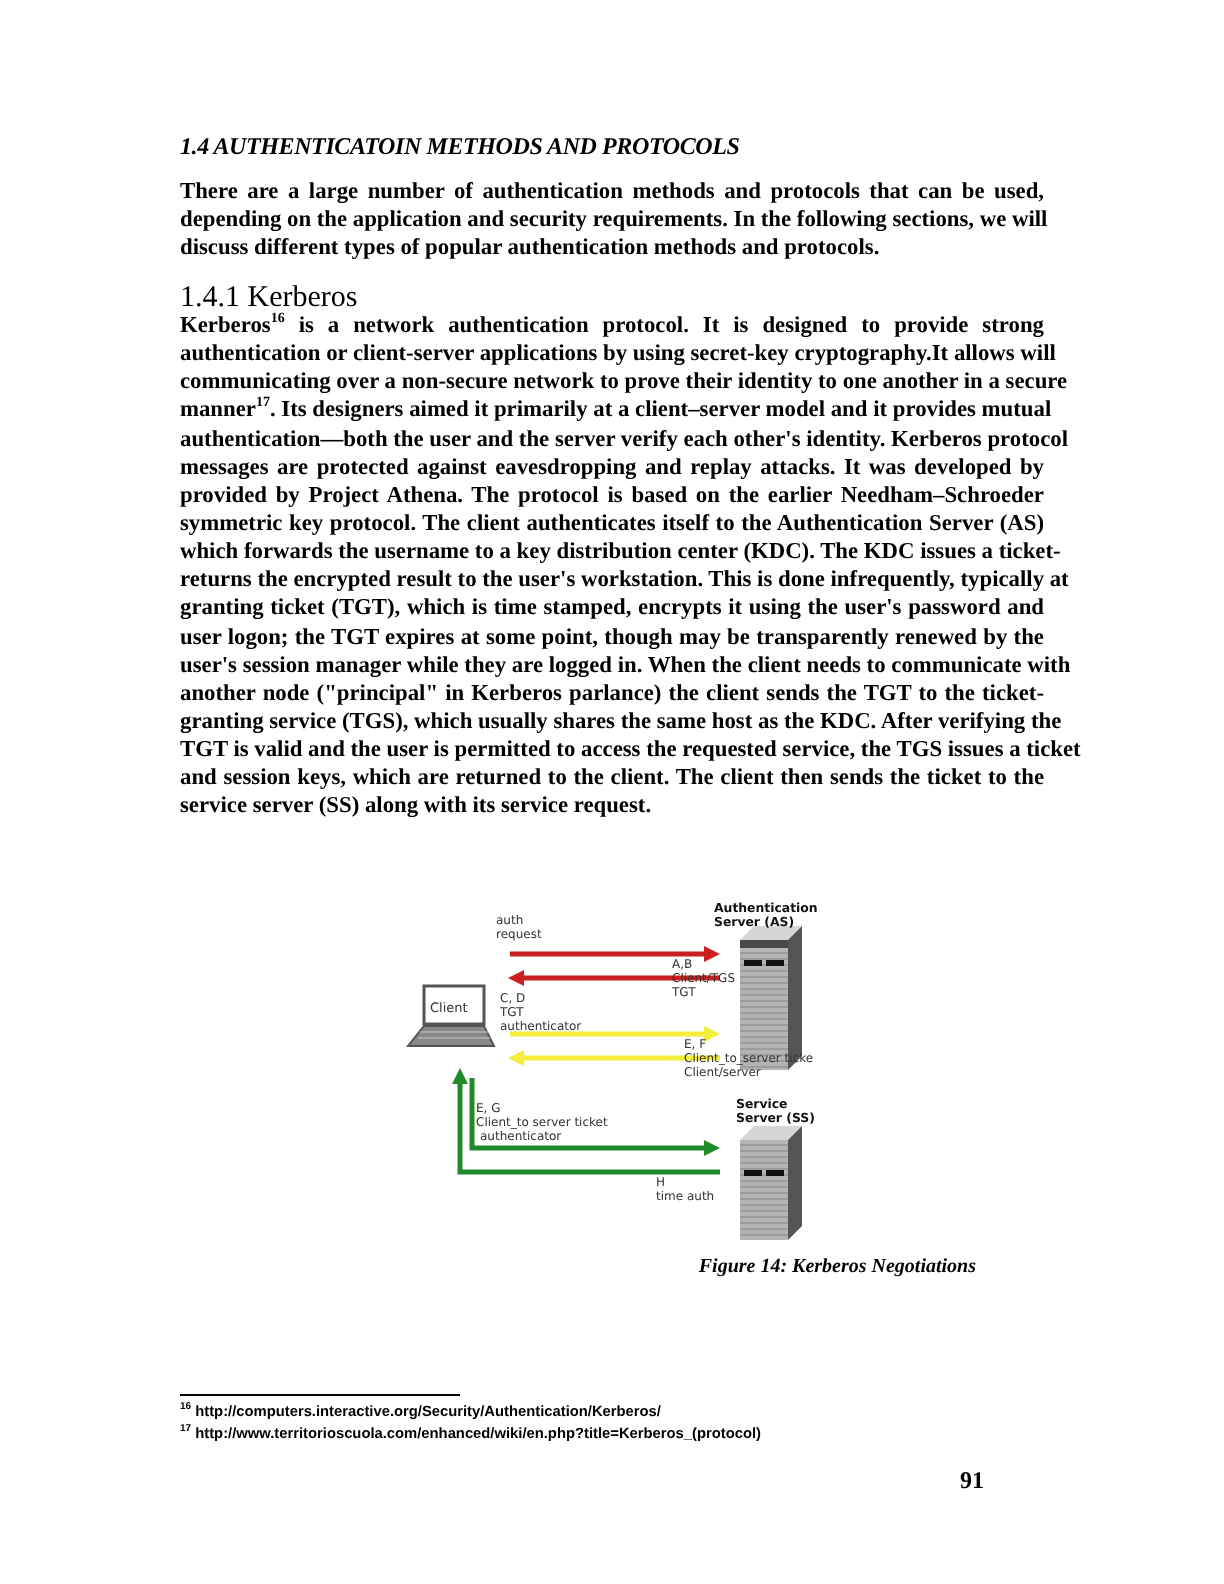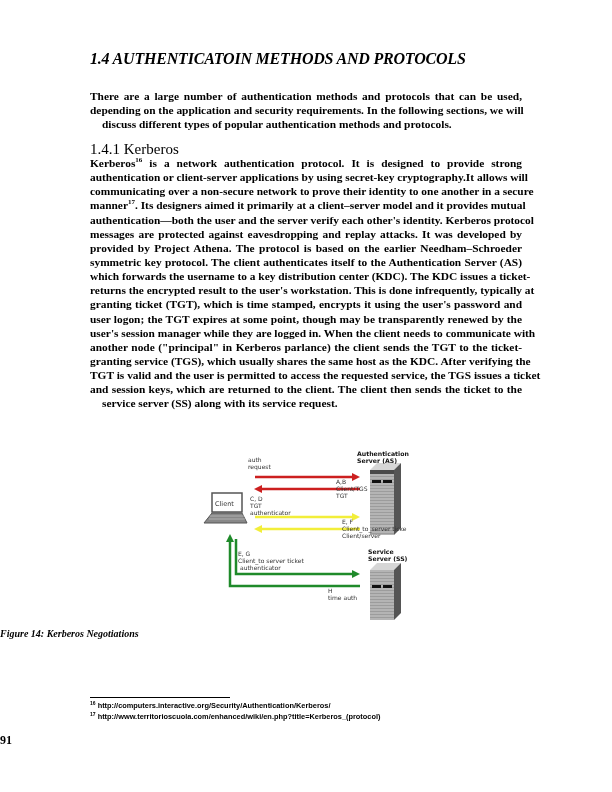--- a/index.html
+++ b/index.html
@@ -1,28 +1,28 @@
 <!DOCTYPE html>
 <html><head>
 <meta charset="utf-8">
 <style>
   html, body { margin:0; padding:0; background:#ffffff; }
   body { width:612px; height:792px; position:relative; overflow:hidden; font-family:"Liberation Serif", serif; color:#000; }
-  .title { position:absolute; left:90px; top:50px; font-size:16px; font-weight:bold; font-style:italic; letter-spacing:-0.2px; white-space:nowrap; }
+  .title { position:absolute; left:90px; top:66px; font-size:12px; font-weight:bold; font-style:italic; letter-spacing:-0.2px; white-space:nowrap; }
   .para { position:absolute; left:90px; width:432px; font-size:11.4px; font-weight:bold; line-height:14.15px; text-align:justify; text-align-last:left; }
   .para .ln { display:block; text-align:justify; text-align-last:justify; white-space:nowrap; height:14.15px; }
-  .para .ln.last { text-align-last:left;margin-left:12px; }
+  .para .ln.last { text-align-last:left; }
   .h2 { position:absolute; left:90px; top:141px; font-size:15px; font-weight:normal; white-space:nowrap; }
   sup { font-size:7px; line-height:0; vertical-align:super; }
   .diagram { position:absolute; left:200px; top:450px; width:220px; height:170px; }
-  .caption { position:absolute; left:0; width:488px; top:628px; text-align:left; font-size:10px; font-weight:bold; font-style:italic; }
+  .caption { position:absolute; left:0; width:488px; top:628px; text-align:right; font-size:10px; font-weight:bold; font-style:italic; }
   .fn-rule { position:absolute; left:90px; top:697px; width:140px; height:0; border-top:1px solid #000; }
   .fn { position:absolute; left:90px; font-family:"Liberation Sans", sans-serif; font-size:7.4px; font-weight:bold; white-space:nowrap; }
   .fn sup { font-size:5px; }
-  .pagenum { position:absolute; left:0; width:492px; top:733px; text-align:left; font-size:12px; font-weight:bold; }
+  .pagenum { position:absolute; left:0; width:492px; top:733px; text-align:right; font-size:12px; font-weight:bold; }
   .dlbl { font-family:"DejaVu Sans", sans-serif; font-size:6px; fill:#333; }
   .dlbl-b { font-family:"DejaVu Sans", sans-serif; font-size:6.2px; font-weight:bold; fill:#111; }
 </style>
 </head>
 <body>
 
 <div class="title">1.4 AUTHENTICATOIN METHODS AND PROTOCOLS</div>
 
 <div class="para" style="top:89px;">
   <span class="ln">There are a large number of authentication methods and protocols that can be used,</span>

